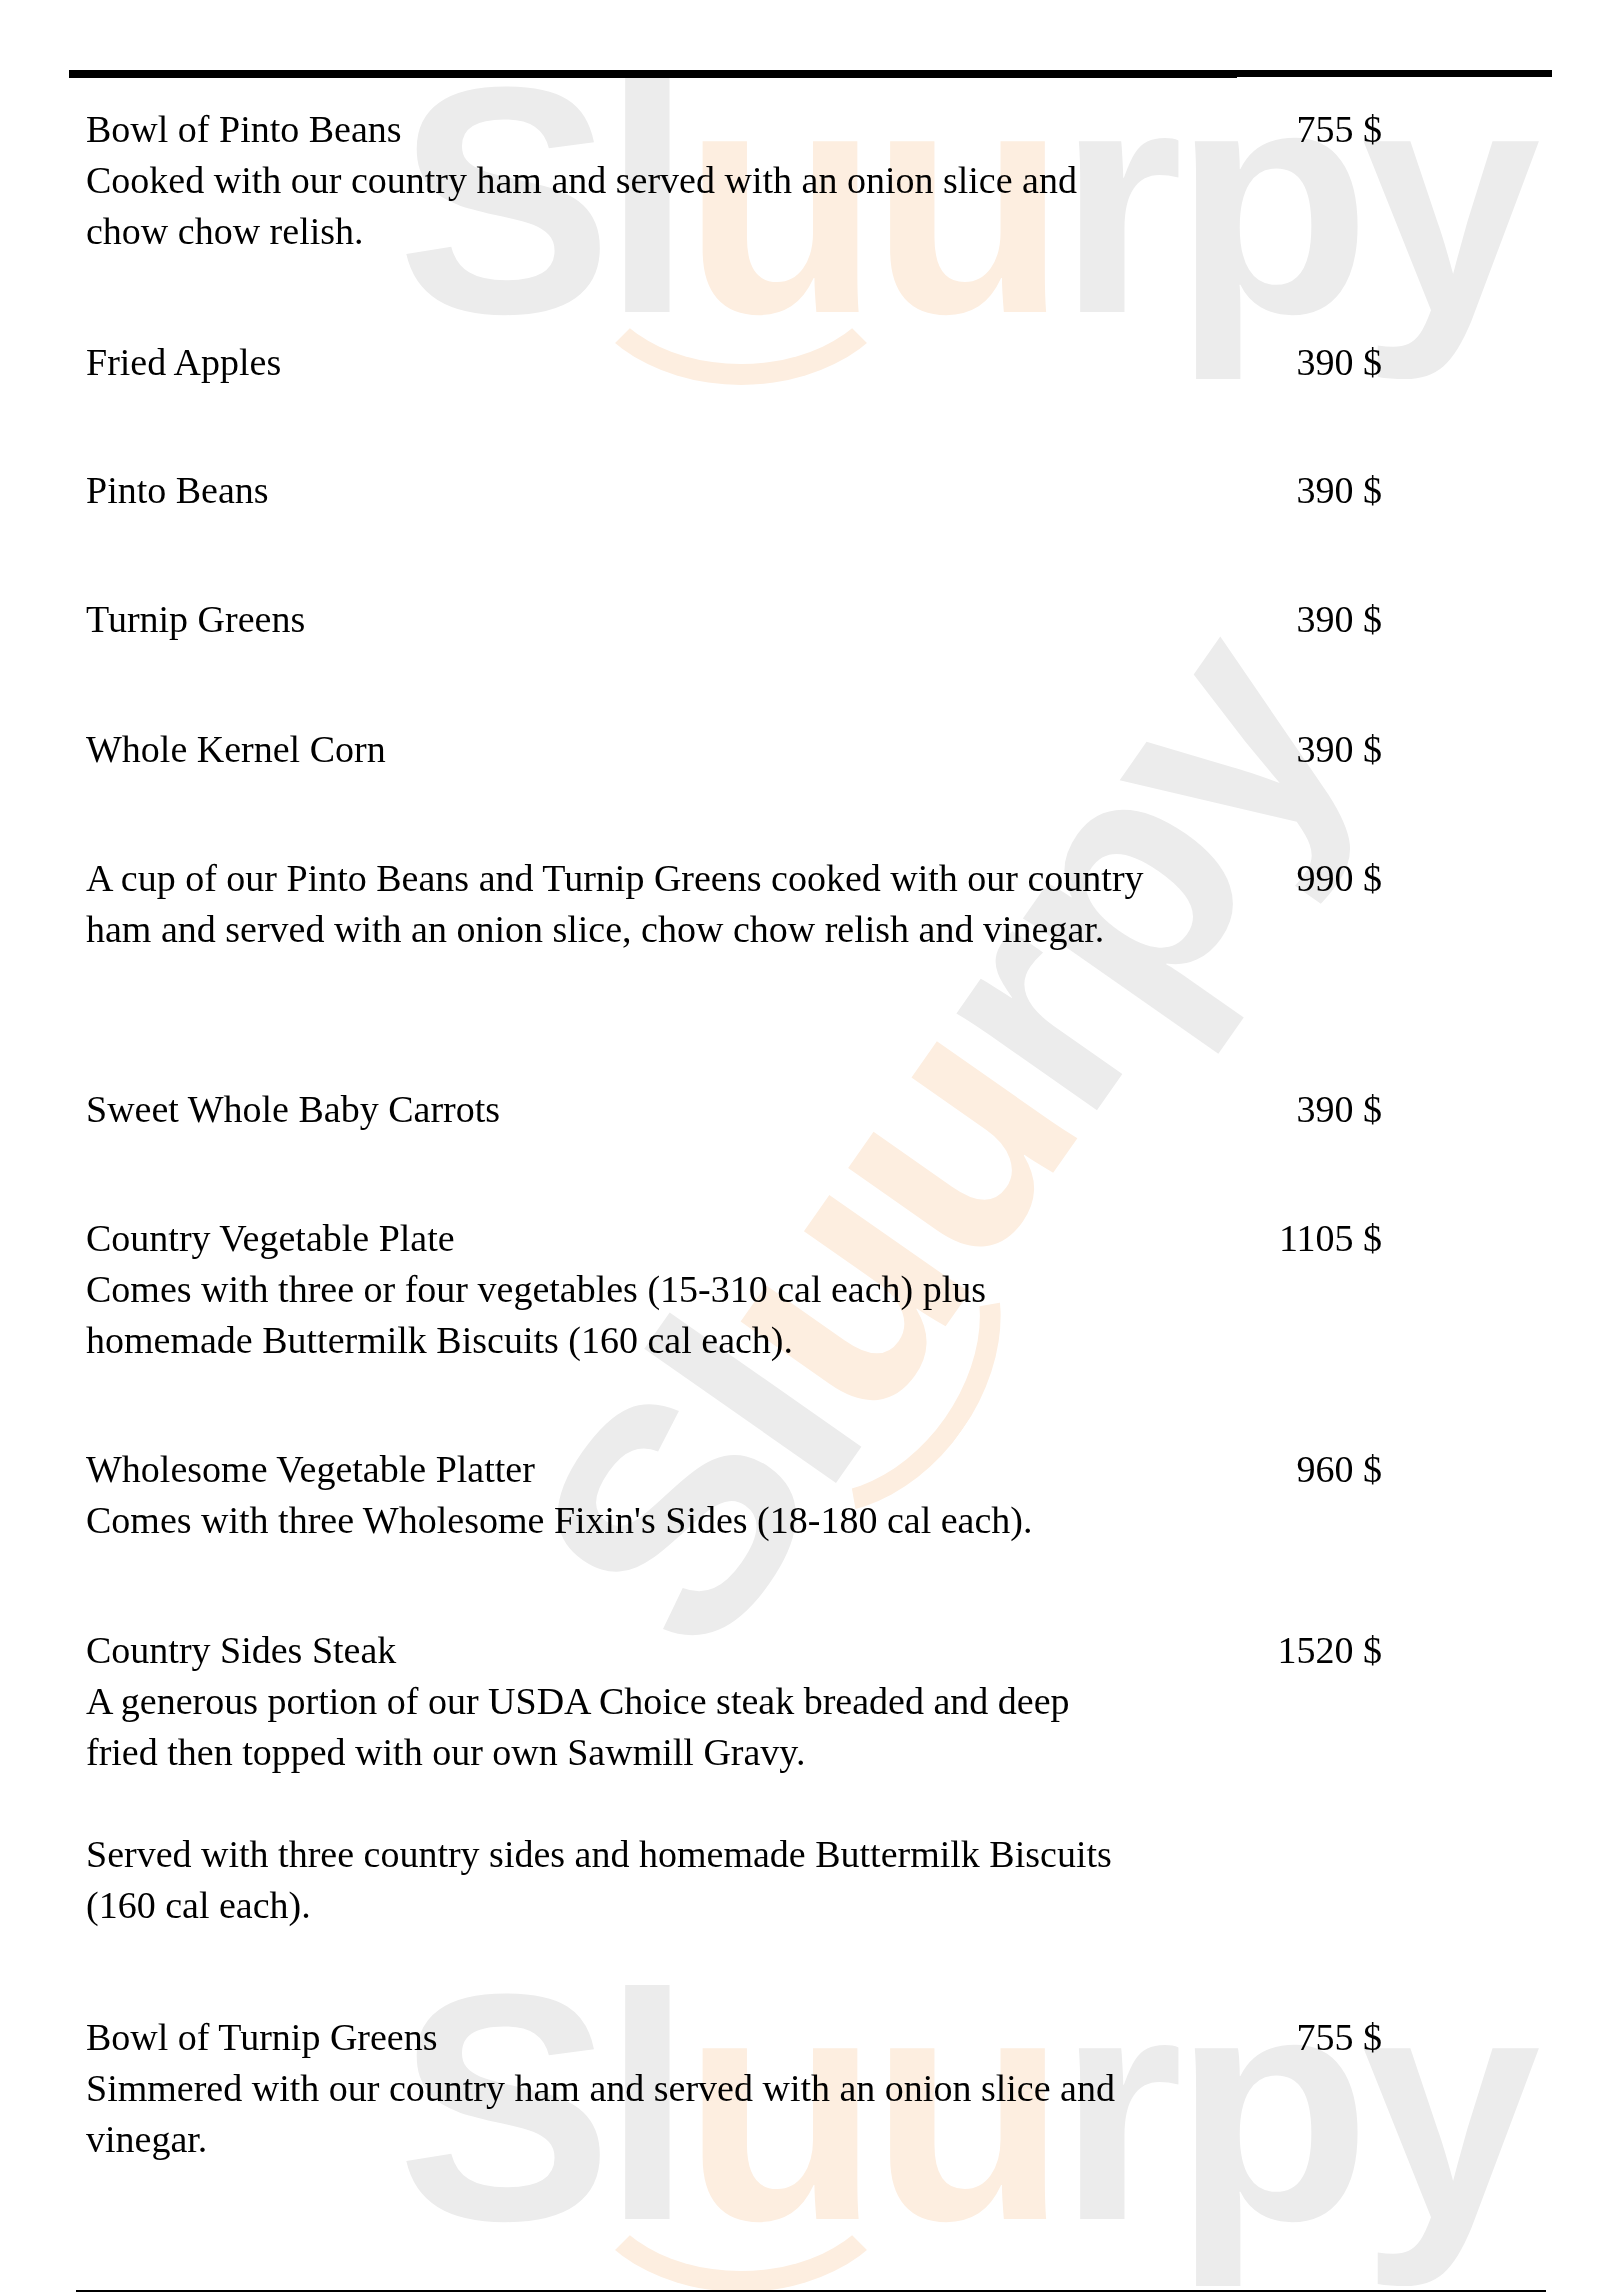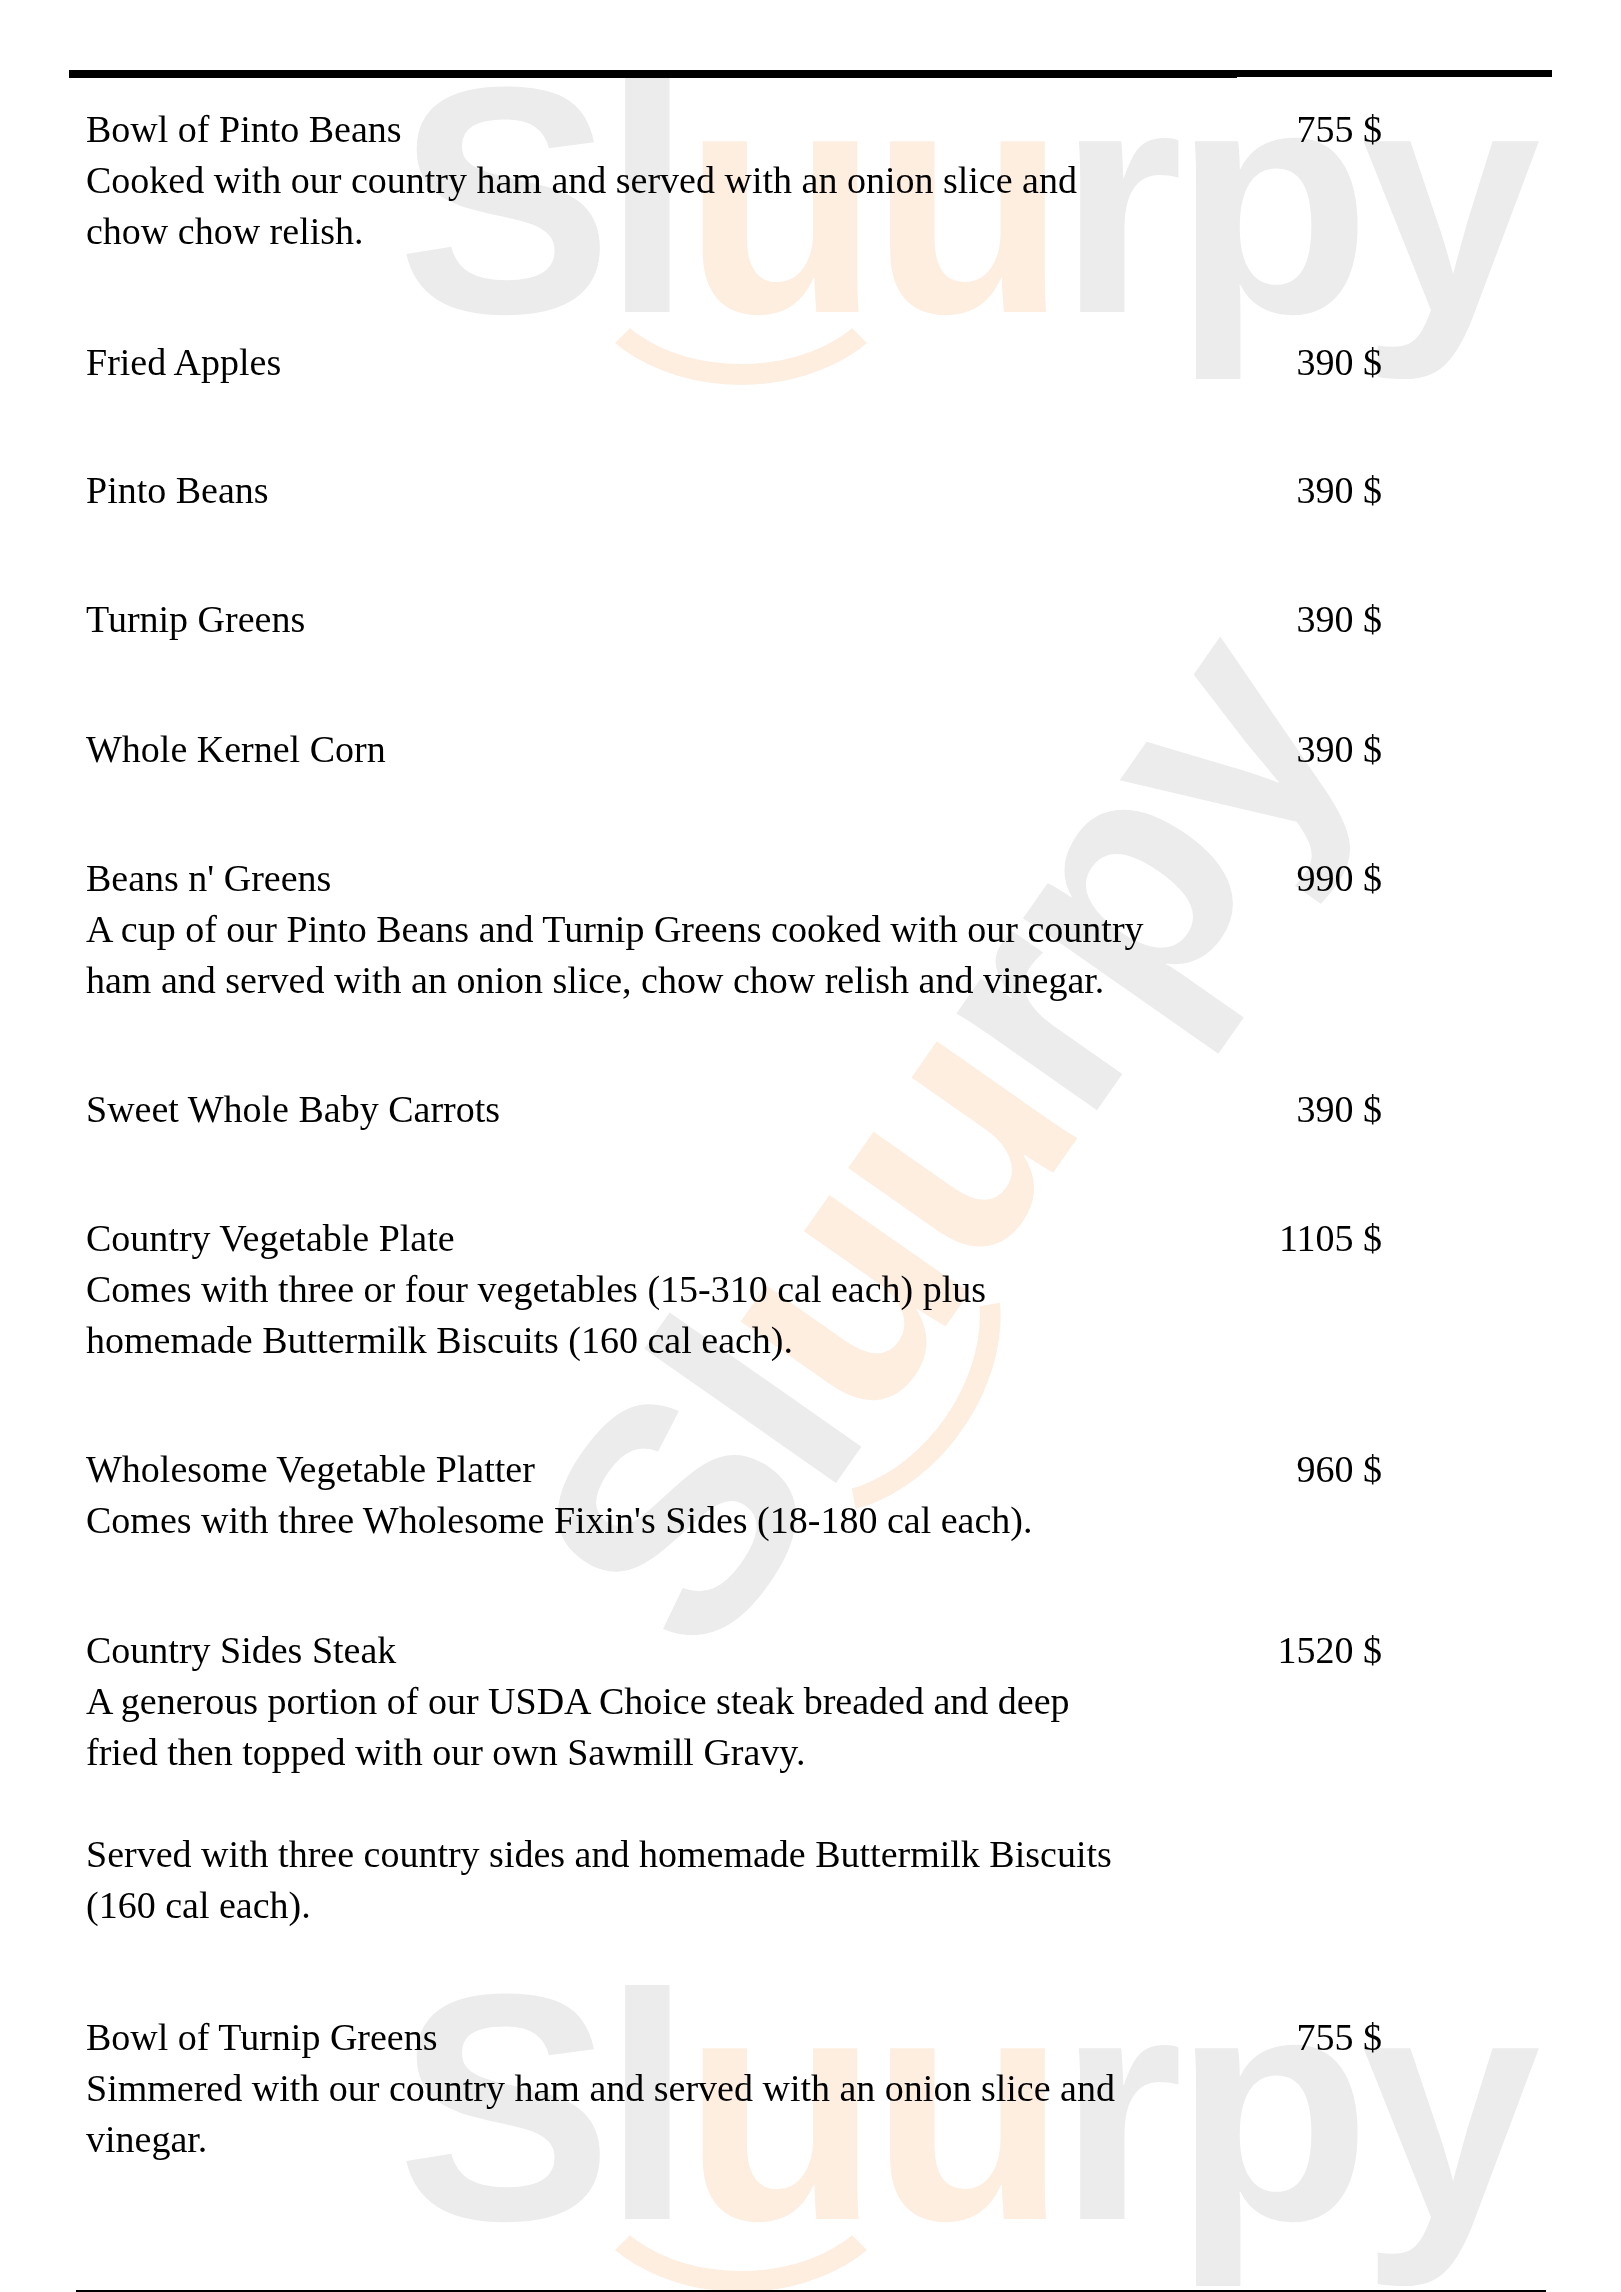--- a/index.html
+++ b/index.html
@@ -62,21 +62,20 @@
   <span class="title">Turnip Greens</span>
   <span class="price">390 $</span>
 </div>
 
 <div class="item" style="top:698px;">
   <span class="title">Whole Kernel Corn</span>
   <span class="price">390 $</span>
 </div>
 
 <div class="item" style="top:827px;">
-  <span class="title">Beans n' Greens</span>
   <span class="desc">A cup of our Pinto Beans and Turnip Greens cooked with our country
 ham and served with an onion slice, chow chow relish and vinegar.</span>
   <span class="price">990 $</span>
 </div>
 
 <div class="item" style="top:1058px;">
   <span class="title">Sweet Whole Baby Carrots</span>
   <span class="price">390 $</span>
 </div>
 

